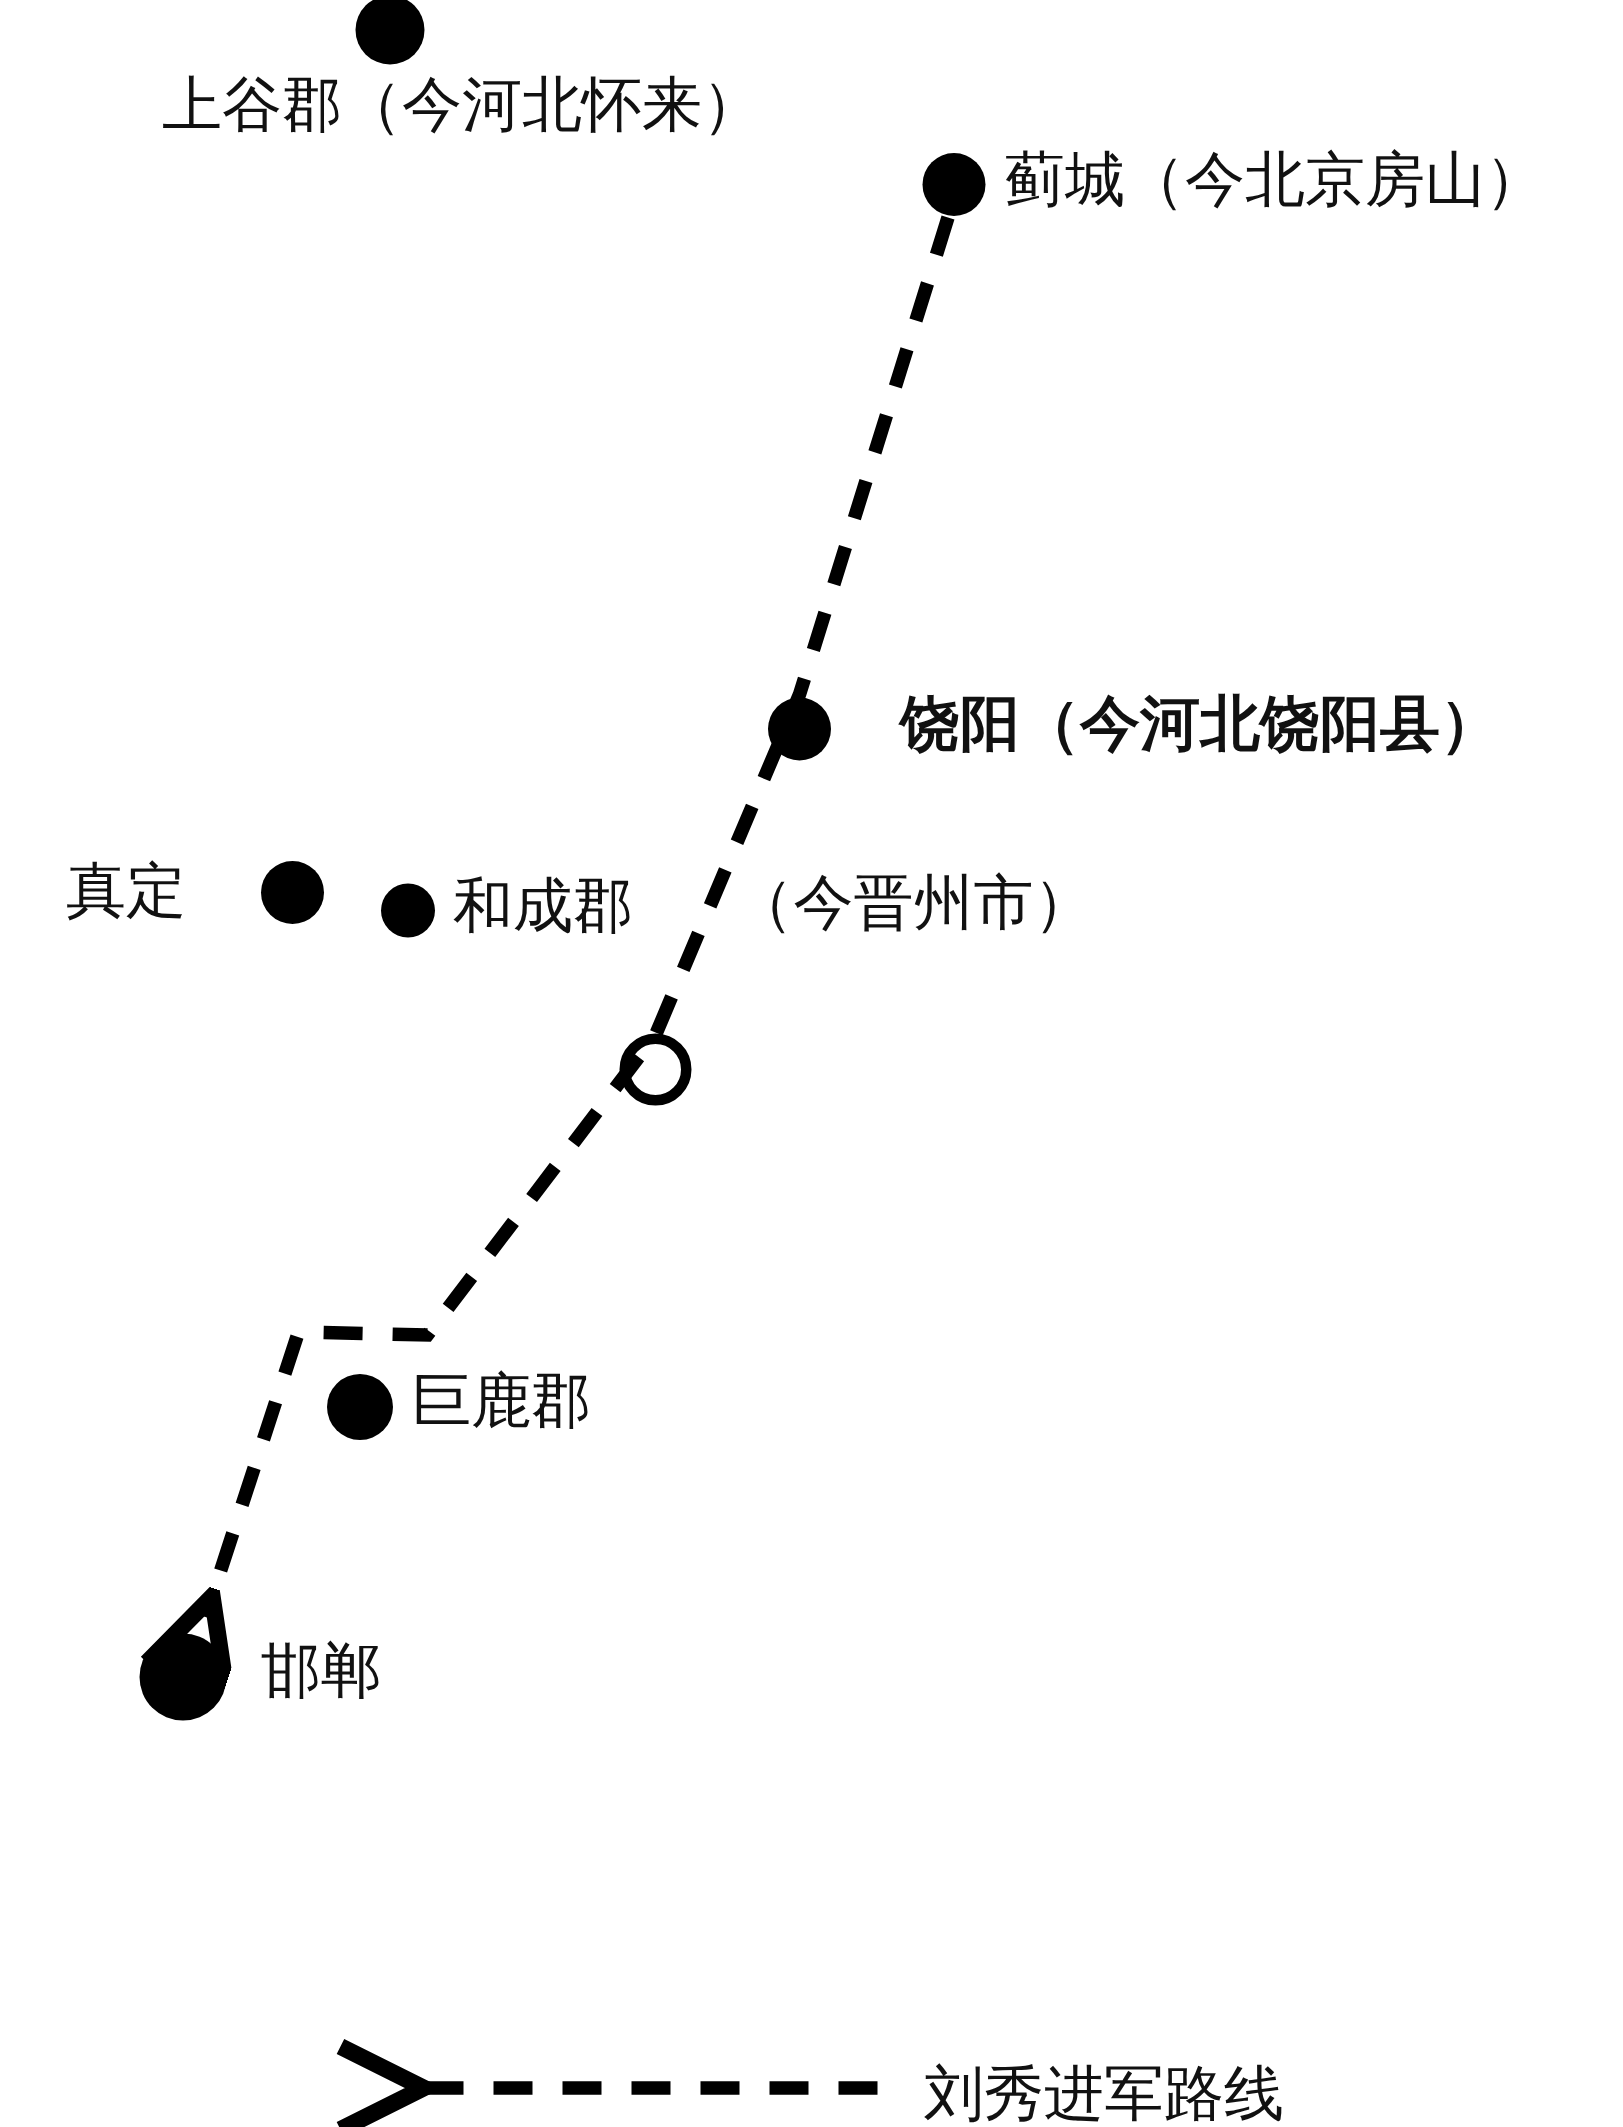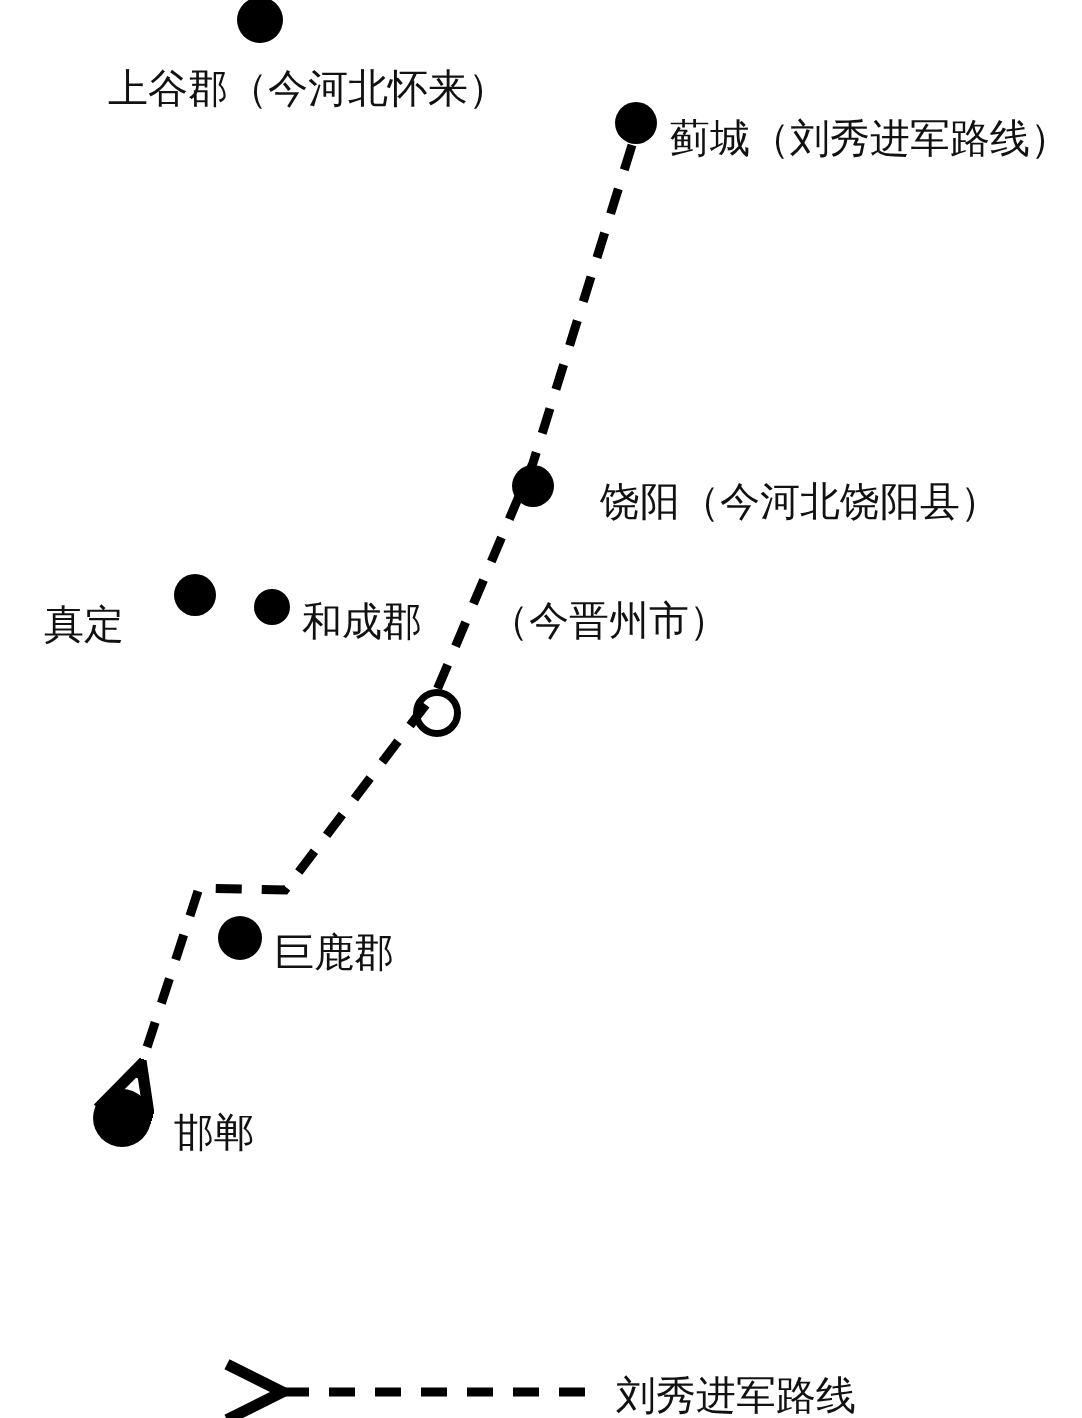--- a/index.html
+++ b/index.html
@@ -32,32 +32,31 @@
     border: 7px solid #000000;
     box-sizing: border-box;
   }
   .city-label {
     position: absolute;
     color: #111111;
     font-size: 40px;
     line-height: 1.12;
     white-space: nowrap;
     letter-spacing: 0px;
-    margin-top: 18px;
   }
   .legend-label {
     position: absolute;
     color: #111111;
     font-size: 40px;
     white-space: nowrap;
   }
   .lbl-shanggu { left: 108px; top: 48px; }
   .lbl-jicheng { left: 670px; top: 98px; }
-  .lbl-raoyang { left: 600px; top: 461px; }
-  .lbl-zhending { left: 44px; top: 584px; }
+  .lbl-raoyang { left: 600px; top: 461px; font-weight: bold; }
+  .lbl-zhending { left: 44px; top: 572px; }
   .lbl-zhending-sub { left: 0px; top: 626px; }
   .lbl-hecheng { left: 302px; top: 582px; font-family: Liberation Serif, serif; }
   .lbl-jinzhou { left: 489px; top: 580px; text-align: center; }
   .lbl-xindu { left: 481px; top: 688px; }
   .lbl-julu { left: 274px; top: 912px; }
   .lbl-handan { left: 174px; top: 1092px; }
   .lbl-legend { left: 616px; top: 1368px; }
 </style>
 </head>
 <body>
@@ -82,21 +81,21 @@
   <div class="city-dot" style="left:237px; top:-3px;  width:46px; height:46px;"></div>
   <div class="city-dot" style="left:615px; top:102px; width:42px; height:42px;"></div>
   <div class="city-dot" style="left:512px; top:465px; width:42px; height:42px;"></div>
   <div class="city-dot" style="left:174px; top:574px; width:42px; height:42px;"></div>
   <div class="city-dot" style="left:254px; top:589px; width:36px; height:36px;"></div>
   <div class="city-dot hollow" style="left:413px; top:689px; width:48px; height:48px;"></div>
   <div class="city-dot" style="left:218px; top:916px; width:44px; height:44px;"></div>
   <div class="city-dot" style="left:93px;  top:1089px; width:58px; height:58px;"></div>
 
   <div class="city-label lbl-shanggu">上谷郡（今河北怀来）</div>
-  <div class="city-label lbl-jicheng">蓟城（刘秀进军路线）</div>
+  <div class="city-label lbl-jicheng">蓟城（今北京房山）</div>
   <div class="city-label lbl-raoyang">饶阳（今河北饶阳县）</div>
   <div class="city-label lbl-zhending">真定</div>
   <div class="city-label lbl-hecheng">和成郡</div>
   <div class="city-label lbl-jinzhou">（今晋州市）</div>
   <div class="city-label lbl-julu">巨鹿郡</div>
   <div class="city-label lbl-handan">邯郸</div>
 
   <div class="legend-label lbl-legend">刘秀进军路线</div>
 
 </div>

